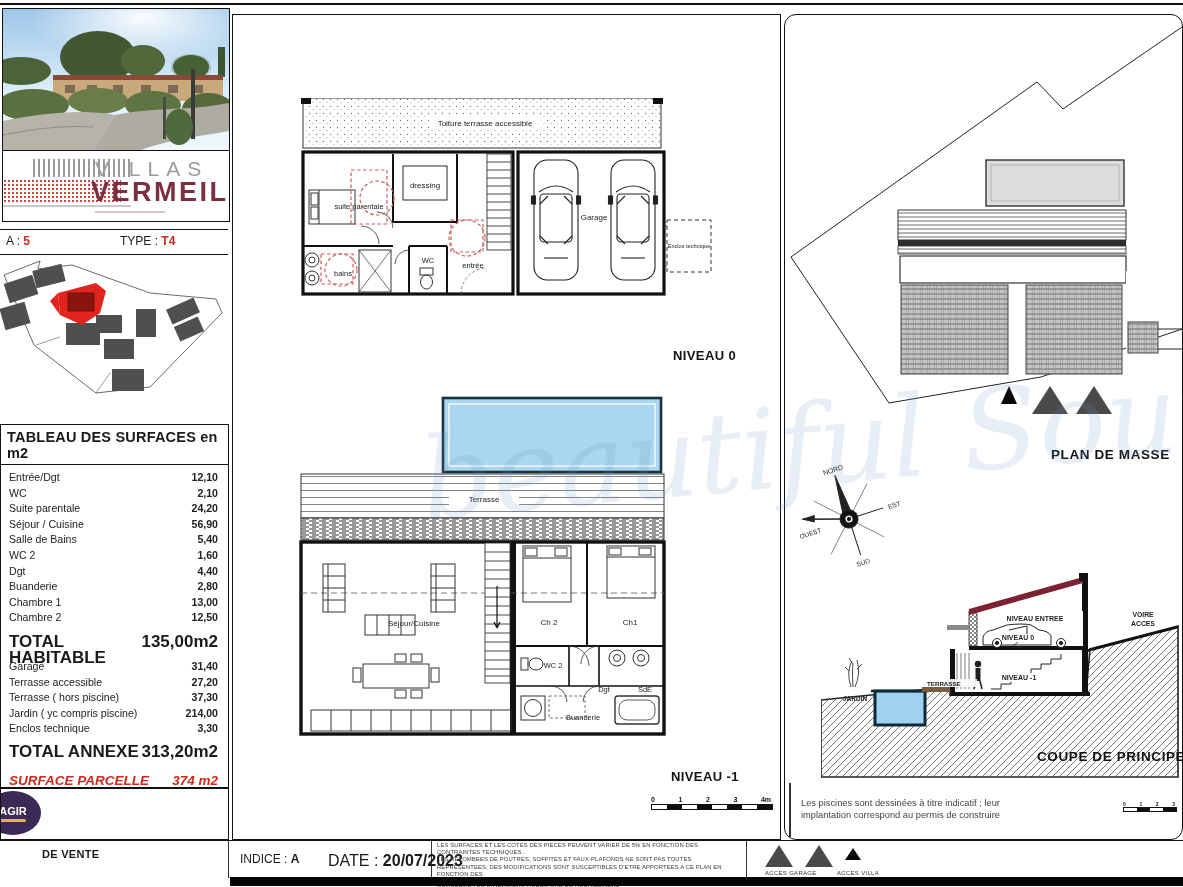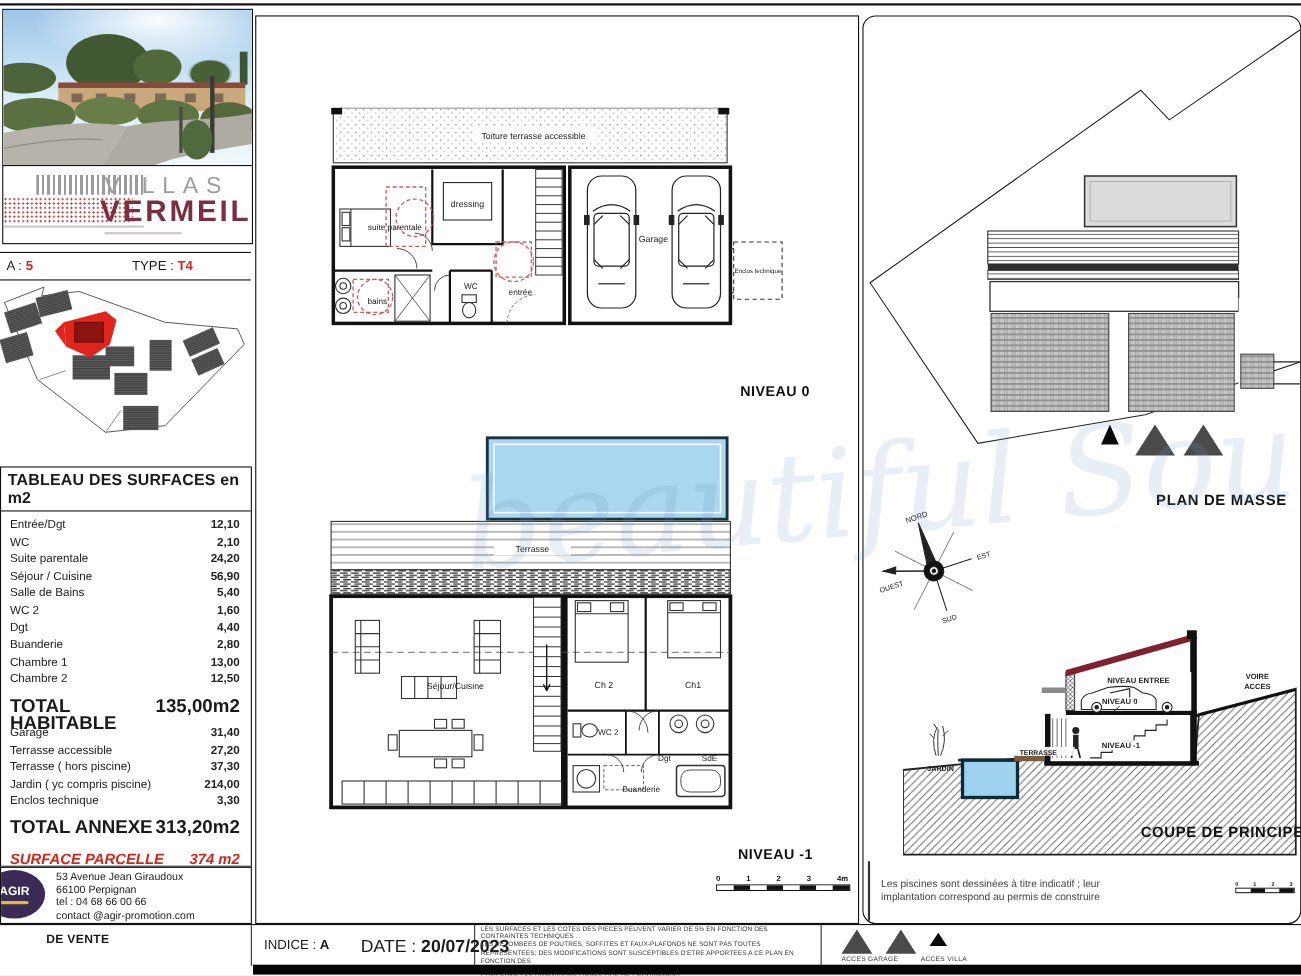--- a/index.html
+++ b/index.html
@@ -222,26 +222,20 @@
           <span>374 m2</span>
         </div>
     </div>
   </div>
 
   <div class="box" style="left:0;top:788px;width:227px;height:50px;border-width:1.6px;overflow:hidden;">
     <div class="agir">
         <span>AGIR</span>
         <span class="sub"></span>
       </div>
-    <div class="contact-lines">
-      <div>53 Avenue Jean Giraudoux</div>
-      <div>66100 Perpignan</div>
-      <div>tel : 04 68 66 00 66</div>
-      <div>contact @agir-promotion.com</div>
-    </div>
   </div>
 
   <div class="abs" style="left:2px;top:848px;font-weight:bold;font-size:11px;letter-spacing:.3px;margin-left:40px;">DE VENTE</div>
 
   <div class="panel" style="left:232px;top:14px;width:547px;height:824px;">
 
     <svg class="abs" style="left:68px;top:83px;" width="412" height="212" viewBox="0 0 412 212">
       <defs>
         <pattern id="dots" width="7" height="7" patternUnits="userSpaceOnUse">
           <circle cx="1.5" cy="1.5" r="0.7" fill="#777"></circle>

